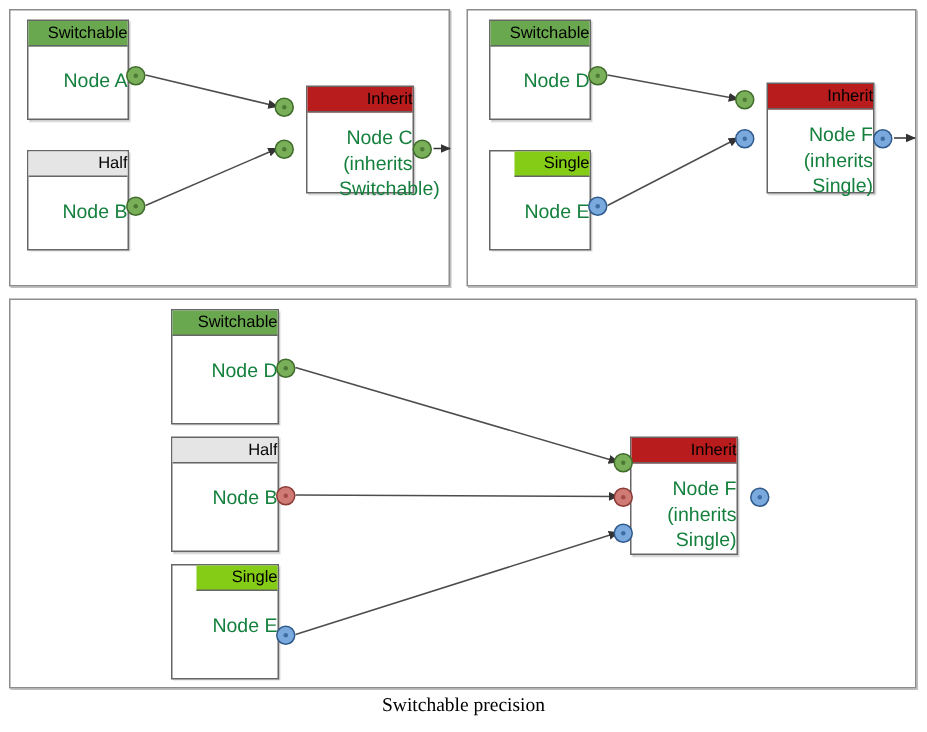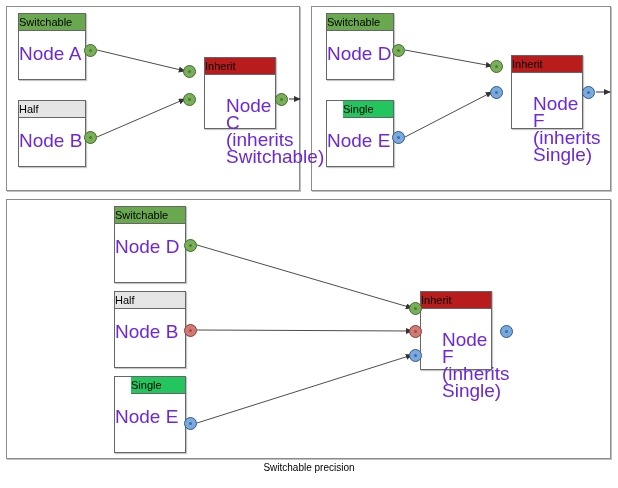--- a/index.html
+++ b/index.html
@@ -26,42 +26,42 @@
     position: absolute;
     background: #ffffff;
     border: 1px solid #666666;
     box-sizing: border-box;
     box-shadow: 1px 1px 1px rgba(0,0,0,0.22);
     z-index: 4;
   }
   .node-header {
     height: 17px;
     line-height: 17px;
-    text-align: left;
+    text-align: right;
     font-size: 11px;
     color: #000000;
     border-bottom: 1px solid #666666;
     box-sizing: border-box;
     overflow: hidden;
     white-space: nowrap;
   }
   .node-header.switchable { background: #6aa84f; }
   .node-header.half       { background: #e5e5e5; }
-  .node-header.single     { background: #22c55e; margin-left: 16px; }
+  .node-header.single     { background: #84cc16; margin-left: 16px; }
   .node-header.inherit    { background: #b91c1c; }
 
   .node-body {
-    text-align: left;
-    font-size: 19px;
-    color: #6d28d9;
+    text-align: right;
+    font-size: 13px;
+    color: #15803d;
     padding-top: 14px;
     line-height: 17px;
     box-sizing: border-box;
   }
-  .node-body.multiline { padding-top: 22px; margin-left: 21px; }
+  .node-body.multiline { padding-top: 8px; margin-left: 21px; }
 
   .port {
     position: absolute;
     width: 13px;
     height: 13px;
     border-radius: 50%;
     box-sizing: border-box;
     z-index: 6;
   }
   .port::after {
@@ -88,22 +88,23 @@
     top: 0;
     width: 618px;
     height: 488px;
     z-index: 3;
     pointer-events: none;
   }
   .caption {
     position: absolute;
     width: 618px;
     text-align: center;
-    font-size: 10px;
+    font-size: 13px;
     color: #000000;
+    font-family: Liberation Serif, serif;
   }
 </style>
 </head>
 <body>
 
 <div id="canvas">
 
   <svg class="wires" viewBox="0 0 618 488">
     <defs>
       <marker id="arrow" markerWidth="7" markerHeight="7" refX="6.2" refY="3" orient="auto">

